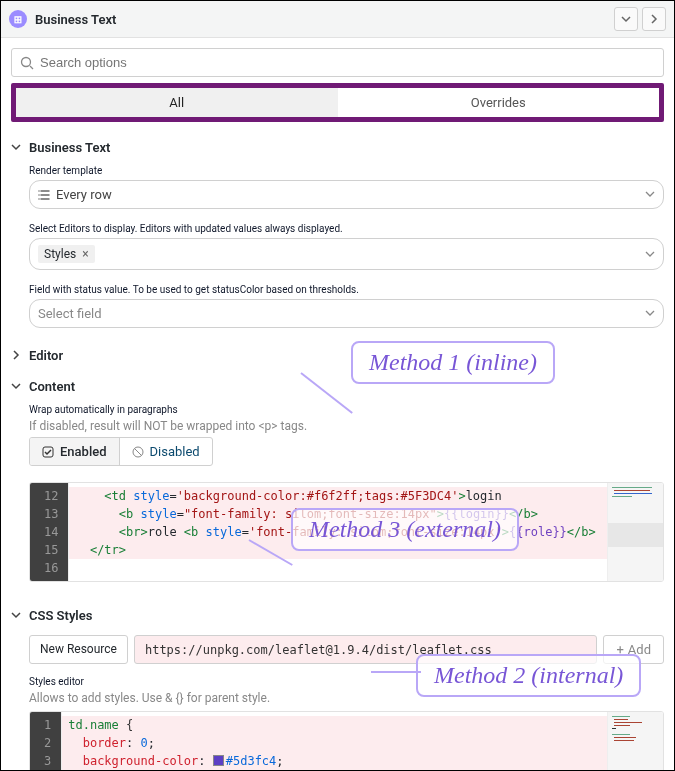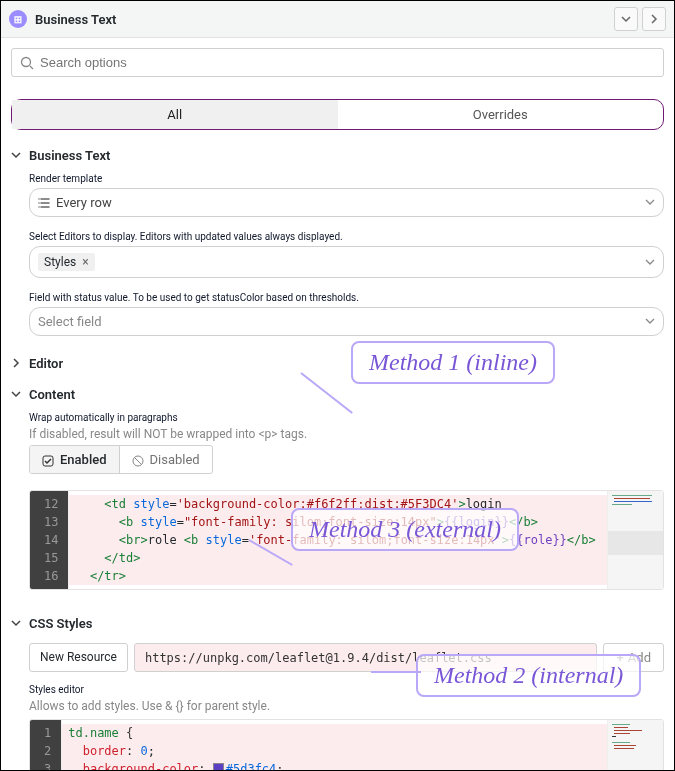--- a/index.html
+++ b/index.html
@@ -5,41 +5,41 @@
 * { box-sizing: border-box; margin: 0; padding: 0; }
 body { font-family: -apple-system, BlinkMacSystemFont, "Segoe UI", Roboto, sans-serif; font-size: 13px; color: #24292e; background: #fff; width: 675px; height: 771px; overflow: hidden; border: 1px solid #000; position: relative; }
 .header { background: #f4f5f5; border-bottom: 1px solid #e2e2e2; display: flex; align-items: center; padding: 6px 8px; }
 .header .logo { width: 18px; height: 18px; border-radius: 50%; background: #9b8cff; display: inline-flex; align-items: center; justify-content: center; color: #fff; font-size: 10px; font-weight: bold; margin-right: 8px; }
 .header .title { font-weight: 600; flex: 1; }
 .header .btn { width: 24px; height: 24px; border: 1px solid #d0d0d0; background: #fafafa; border-radius: 3px; display: inline-flex; align-items: center; justify-content: center; margin-left: 4px; cursor: pointer; color: #666; }
 .search-wrap { padding: 10px 10px 6px; }
 .search { display: flex; align-items: flex-end; border: 1px solid #d0d0d0; border-radius: 3px; padding: 6px 8px; color: #888; }
 .search svg { margin-right: 6px; }
 .search input { border: none; outline: none; flex: 1; font-size: 13px; color: #333; }
-.tabs { display: flex; border: 1px solid #701a75; margin: 16px 10px 10px; border-radius: 10px; }
+.tabs { display: flex; border: 5px solid #701a75; margin: 0 10px 10px; border-radius: 2px; }
 .tab { flex: 1; text-align: center; padding: 7px 0; cursor: pointer; color: #555; }
 .tab.active { background: #f0f0f0; color: #222; }
 .section { padding: 2px 10px; }
 .sect-head { display: flex; align-items: center; padding: 6px 0; cursor: pointer; }
 .sect-head .chevron { width: 12px; color: #555; margin-right: 6px; }
 .sect-head .label { font-weight: 600; }
 .field-group { padding: 4px 0 10px 18px; }
 .field-label { font-size: 10px; color: #0f172a; margin-bottom: 4px; }
 .field-desc { font-size: 12px; color: #888; margin-bottom: 4px; }
 .select-box { border: 1px solid #d0d0d0; border-radius: 11px; padding: 6px 8px; display: flex; align-items: center; cursor: pointer; background: #fff; }
 .select-box .icon { margin-right: 6px; color: #666; display: inline-flex; }
 .select-box .value { flex: 1; color: #444; }
 .select-box .caret { color: #888; }
 .chip { display: inline-flex; align-items: center; background: #f0f0f0; border-radius: 2px; padding: 2px 6px; font-size: 12px; }
 .chip .x { margin-left: 6px; cursor: pointer; color: #666; }
 .toggle-group { display: inline-flex; border: 1px solid #d0d0d0; border-radius: 3px; overflow: hidden; }
-.toggle-btn { padding: 6px 12px; display: inline-flex; align-items: flex-end; gap: 6px; cursor: pointer; font-size: 13px; }
+.toggle-btn { padding: 6px 12px; display: inline-flex; align-items: center; gap: 6px; cursor: pointer; font-size: 13px; }
 .toggle-btn:first-child { border-right: 1px solid #d0d0d0; }
 .toggle-btn.active { background: #f4f4f4; font-weight: 500; }
-.toggle-btn:not(.active) { color: #737373; }
+.toggle-btn:not(.active) { color: #0c4a6e; }
 .code-editor { border: 1px solid #e2e2e2; border-radius: 3px; display: flex; font-family: Menlo, Consolas, monospace; font-size: 12px; position: relative; overflow: hidden; margin-top: 6px; }
 .gutter { background: #404040; border-right: 1px solid #eee; padding: 4px 0; text-align: right; color: #999; }
 .gutter div { padding: 1px 10px 1px 14px; line-height: 16px; }
 .code-lines { flex: 1; padding: 4px 0; overflow: auto; }
 .code-lines .line { padding: 1px 6px; line-height: 16px; white-space: pre; }
 .bg-pink { background: #fdecee; }
 .minimap { width: 56px; background: #f5f5f5; border-left: 1px solid #eee; position: relative; }
 .mm-line { position: absolute; height: 1px; }
 .tok-tag { color: #1a7f37; }
 .tok-attr { color: #0969da; }
@@ -191,24 +191,23 @@
 
   <div class="code-editor" id="content-editor" style="margin-left:18px">
     <div class="gutter" id="content-gutter">
         <div>12</div>
         <div>13</div>
         <div>14</div>
         <div>15</div>
         <div>16</div>
       </div>
     <div class="code-lines" id="content-lines">
-        <div class="line bg-pink">    <span class="tok-tag">&lt;</span><span class="tok-tag">td</span><span> </span><span class="tok-attr">style</span><span>=</span><span class="tok-str">'background-color:#f6f2ff;dist:#5F3DC4'</span><span class="tok-tag">&gt;</span><span>login</span></div>
+        <div class="line bg-pink">    <span class="tok-tag">&lt;</span><span class="tok-tag">td</span><span> </span><span class="tok-attr">style</span><span>=</span><span class="tok-str">'background-color:#f6f2ff;tags:#5F3DC4'</span><span class="tok-tag">&gt;</span><span>login</span></div>
         <div class="line bg-pink">      <span class="tok-tag">&lt;</span><span class="tok-tag">b</span><span> </span><span class="tok-attr">style</span><span>=</span><span class="tok-str">"font-family: silom;font-size:14px"</span><span class="tok-tag">&gt;</span><span class="tok-var">{{login}}</span><span class="tok-tag">&lt;/</span><span class="tok-tag">b</span><span class="tok-tag">&gt;</span></div>
         <div class="line bg-pink">      <span class="tok-tag">&lt;</span><span class="tok-tag">br</span><span class="tok-tag">&gt;</span><span>role </span><span class="tok-tag">&lt;</span><span class="tok-tag">b</span><span> </span><span class="tok-attr">style</span><span>=</span><span class="tok-str">'font-family: silom;font-size:14px'</span><span class="tok-tag">&gt;</span><span class="tok-var">{{role}}</span><span class="tok-tag">&lt;/</span><span class="tok-tag">b</span><span class="tok-tag">&gt;</span></div>
-        <div class="line bg-pink">    <span class="tok-tag">&lt;/</span><span class="tok-tag">td</span><span class="tok-tag">&gt;</span></div>
         <div class="line bg-pink">  <span class="tok-tag">&lt;/</span><span class="tok-tag">tr</span><span class="tok-tag">&gt;</span></div>
       </div>
     <div class="minimap">
       <div class="mm-line" style="top:4px;left:4px;width:40px;background:#6a8;"></div>
       <div class="mm-line" style="top:7px;left:6px;width:36px;background:#a43;"></div>
       <div class="mm-line" style="top:10px;left:6px;width:38px;background:#36c;"></div>
       <div class="mm-line" style="top:13px;left:4px;width:20px;background:#6a8;"></div>
       <div style="position:absolute;top:40px;left:0;right:0;height:24px;background:#ddd;opacity:.6"></div>
     </div>
   </div>

